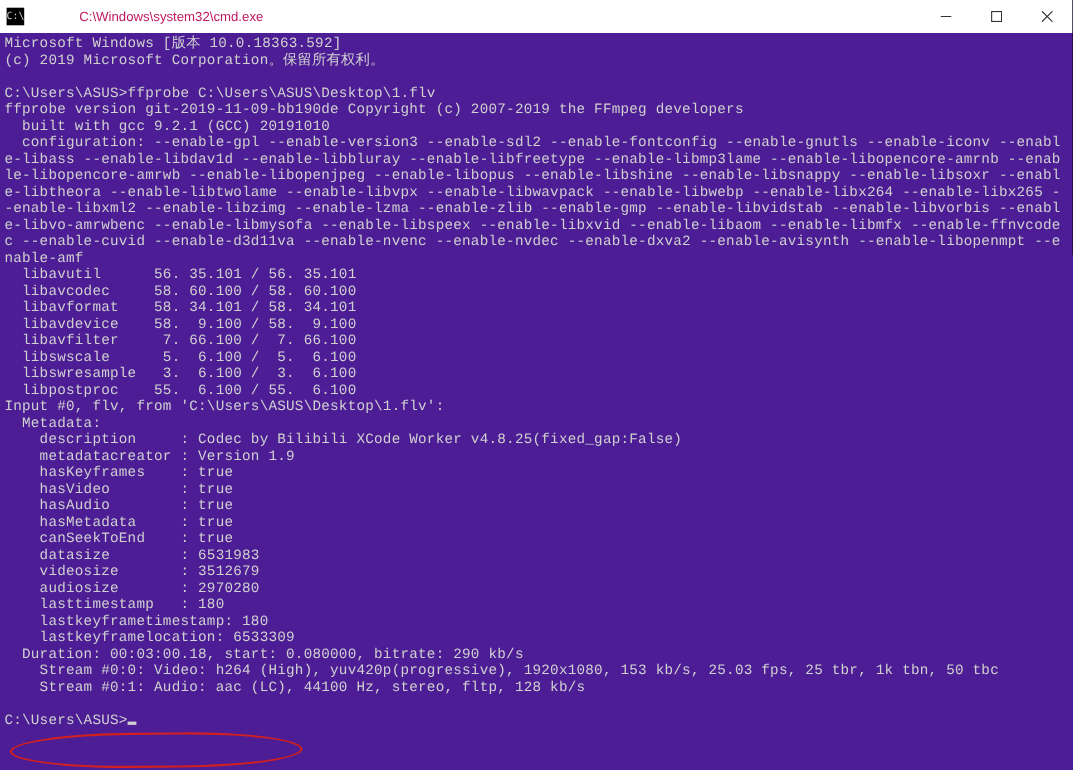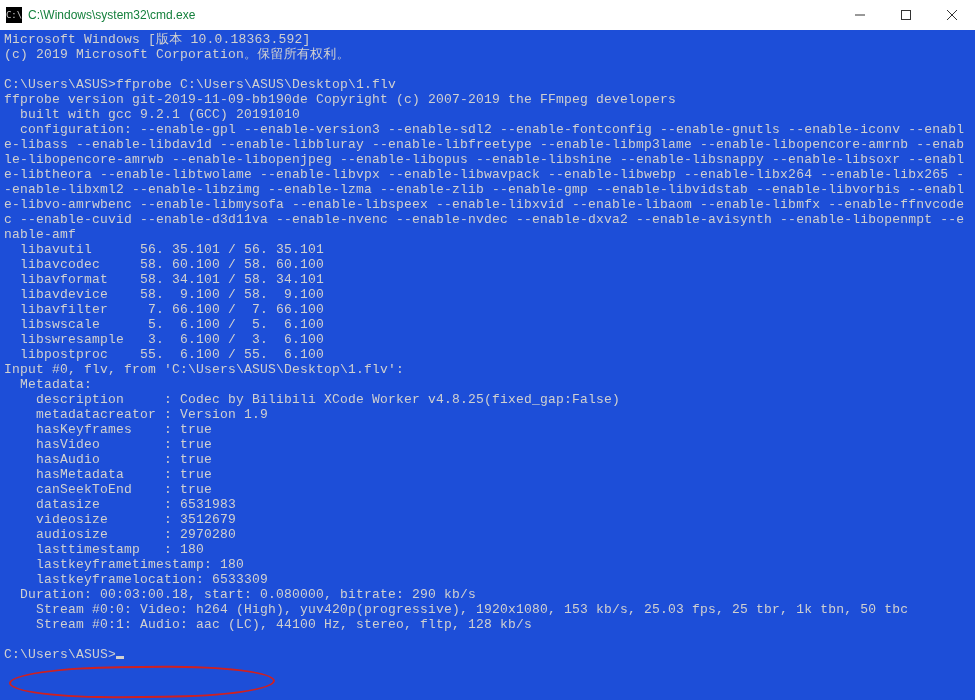--- a/index.html
+++ b/index.html
@@ -36,36 +36,37 @@
     margin: 0 6px;
     background: #000;
     display: inline-flex;
     align-items: center;
     justify-content: center;
     color: #ccc;
     font: 9px/1 monospace;
   }
   .titlebar .title {
     flex: 0 0 auto;
-    color: #15803d;
+    color: #be185d;
+    margin-left: 44px;
   }
   .titlebar .spacer {
     flex: 1 1 auto;
   }
   .titlebar .ctrl {
     width: 46px;
     height: 30px;
     display: inline-flex;
     align-items: center;
     justify-content: center;
     color: #333;
   }
   .terminal {
     flex: 1 1 auto;
-    background: #1d4ed8;
+    background: #4c1d95;
     color: #d0d0d0;
     padding: 2px 4px 4px 4px;
     white-space: pre;
     line-height: 15px;
     letter-spacing: 0.2px;
     position: relative;
     overflow: hidden;
   }
   .cursor {
     display: inline-block;

